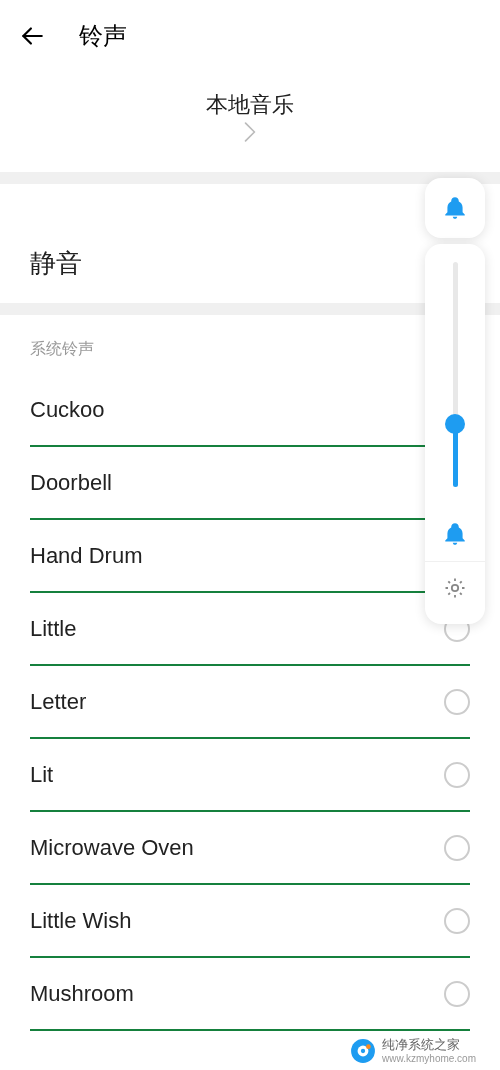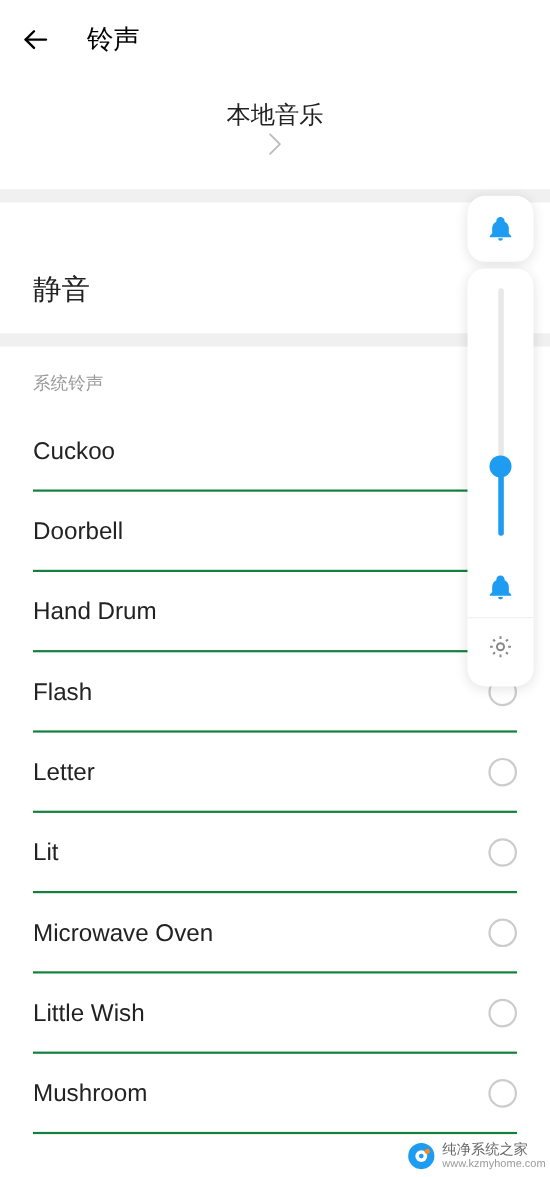--- a/index.html
+++ b/index.html
@@ -151,21 +151,21 @@
       width: 100%;
       padding: 10px 0;
     }
     .gear-row {
       border-top: 1px solid #f0f0f0;
       margin-top: 4px;
       padding-top: 14px;
     }
     .watermark {
       position: absolute;
-      right: 4px;
+      right: 24px;
       bottom: 6px;
       display: flex;
       align-items: center;
       gap: 6px;
     }
     .watermark-text {
       display: flex;
       flex-direction: column;
       line-height: 1.15;
     }
@@ -219,21 +219,21 @@
   <div class="ringtone-item">
     <span class="ringtone-label">Cuckoo</span>
   </div>
   <div class="ringtone-item">
     <span class="ringtone-label">Doorbell</span>
   </div>
   <div class="ringtone-item">
     <span class="ringtone-label">Hand Drum</span>
   </div>
   <div class="ringtone-item">
-    <span class="ringtone-label">Flash</span>
+    <span class="ringtone-label">Little</span>
     <span class="radio-circle"></span>
   </div>
   <div class="ringtone-item">
     <span class="ringtone-label">Letter</span>
     <span class="radio-circle"></span>
   </div>
   <div class="ringtone-item">
     <span class="ringtone-label">Lit</span>
     <span class="radio-circle"></span>
   </div>

